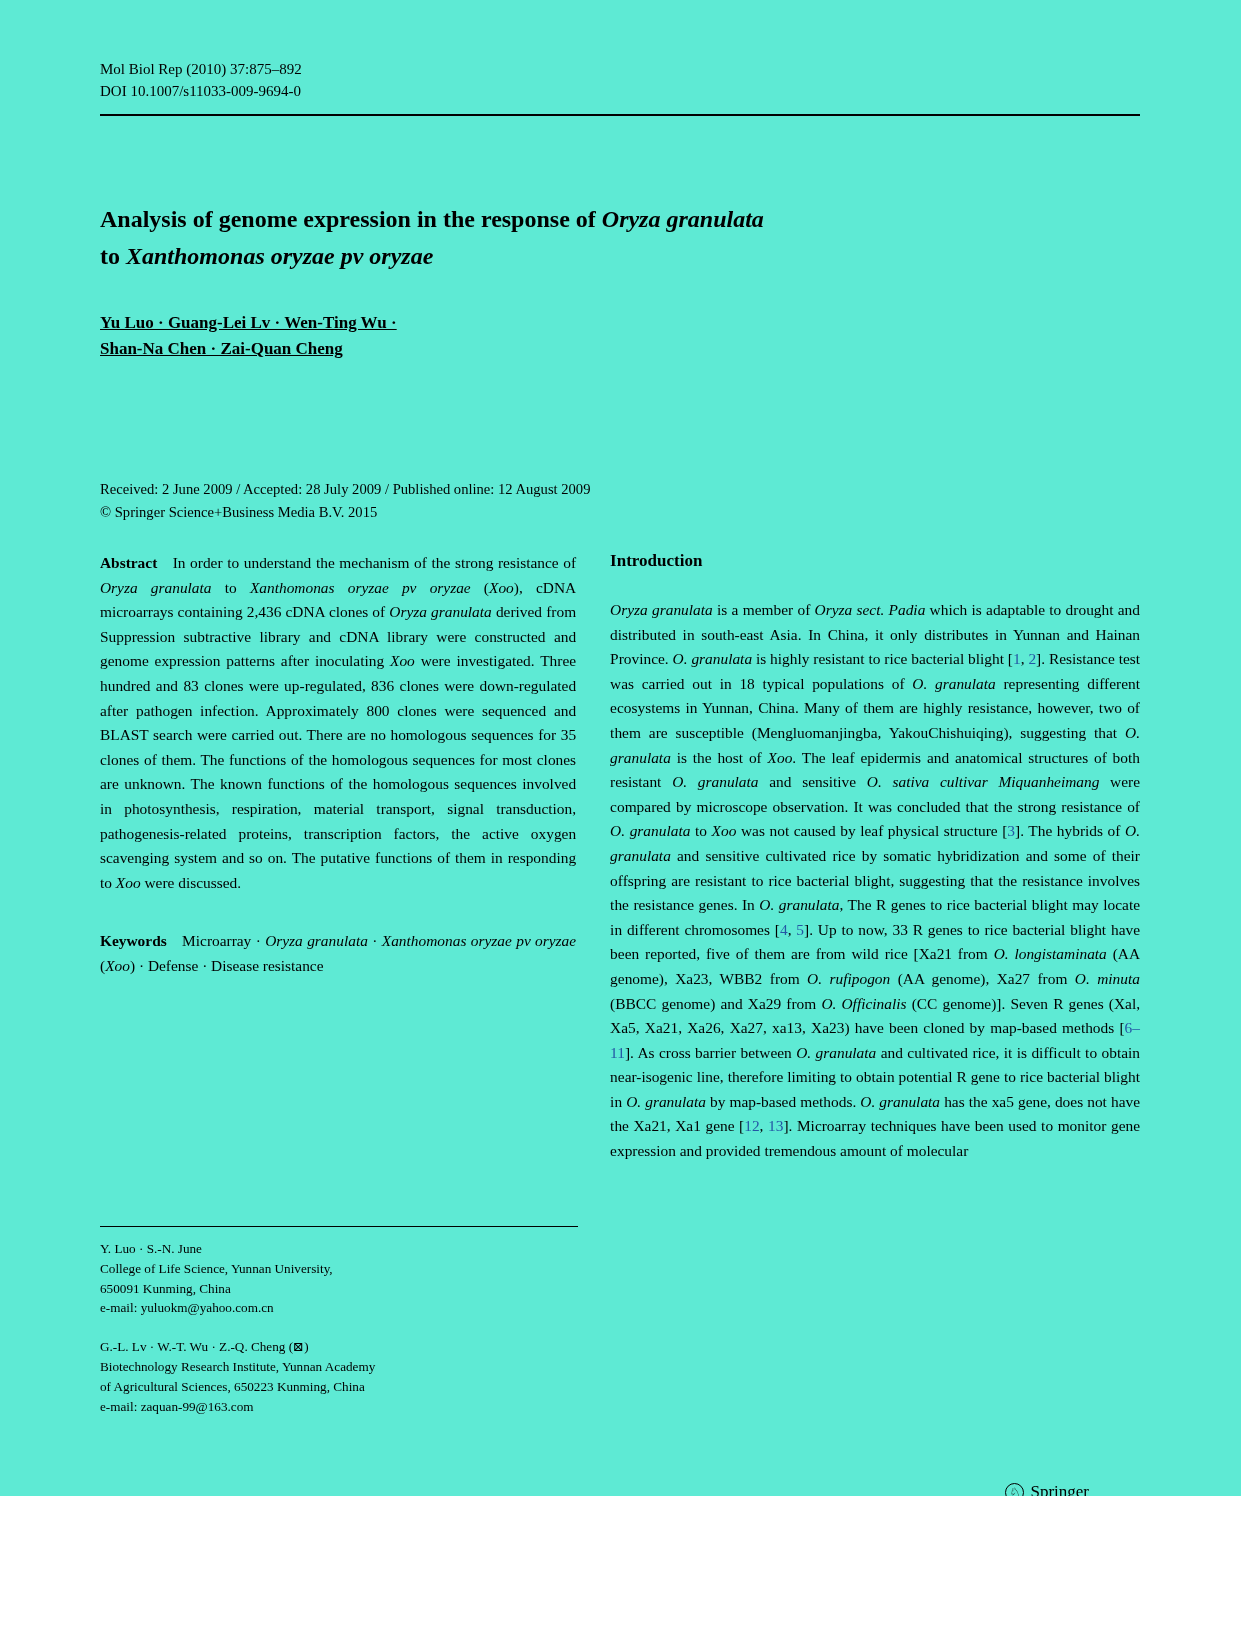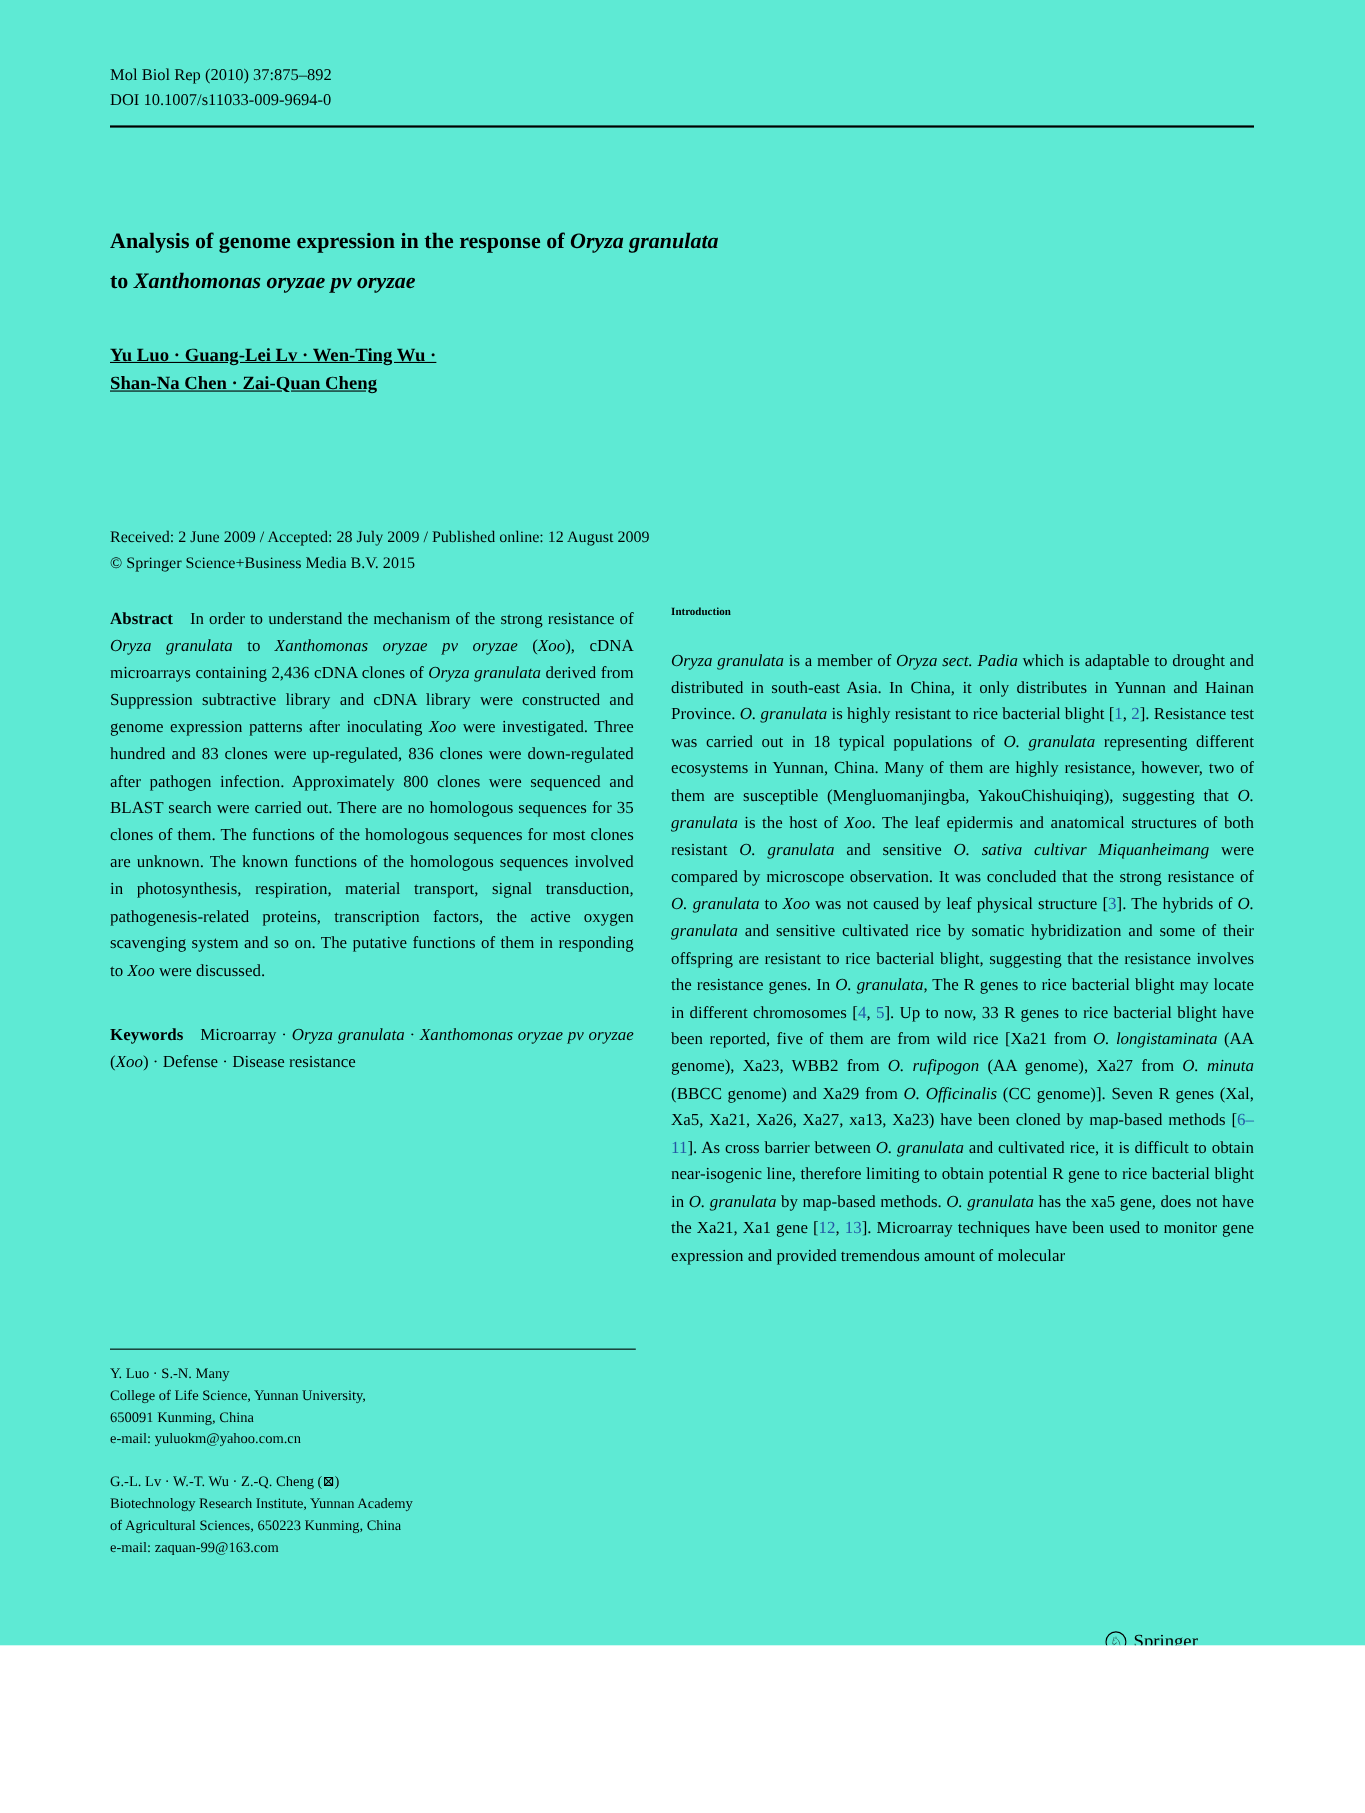--- a/index.html
+++ b/index.html
@@ -26,21 +26,21 @@
     top: 114px;
     width: 1040px;
     height: 2px;
     background: #000000;
   }
   .article-title {
     position: absolute;
     left: 100px;
     top: 201px;
     width: 1040px;
-    font-size: 20px;
+    font-size: 24px;
     font-weight: bold;
     line-height: 37px;
   }
   .authors-block {
     position: absolute;
     left: 100px;
     top: 310px;
     font-size: 17px;
     font-weight: bold;
     line-height: 26px;
@@ -63,21 +63,21 @@
   }
   .col-left { width: 478px; }
   .col-right { width: 532px; }
   .para {
     font-size: 15.4px;
     line-height: 24.6px;
     text-align: justify;
   }
   .keywords-para { margin-top: 34px; }
   .section-heading {
-    font-size: 10px;
+    font-size: 17px;
     font-weight: bold;
     margin-bottom: 27px;
   }
   .footnotes {
     position: absolute;
     left: 100px;
     top: 1226px;
     width: 478px;
     font-size: 13.2px;
     line-height: 19.8px;
@@ -138,21 +138,21 @@
       <p class="para keywords-para"><span style="font-weight: bold;">Keywords</span><span> Microarray · </span><span style="font-style: italic;">Oryza granulata</span><span> · </span><span style="font-style: italic;">Xanthomonas oryzae pv oryzae</span><span> (</span><span style="font-style: italic;">Xoo</span><span>) · Defense · Disease resistance</span></p>
     </div>
     <div class="col-right">
       <h2 class="section-heading">Introduction</h2>
       <p class="para"><span style="font-style: italic;">Oryza granulata</span><span> is a member of </span><span style="font-style: italic;">Oryza sect. Padia</span><span> which is adaptable to drought and distributed in south-east Asia. In China, it only distributes in Yunnan and Hainan Province. </span><span style="font-style: italic;">O. granulata</span><span> is highly resistant to rice bacterial blight [</span><span class="cite" style="color: rgb(36, 86, 165);">1</span><span>, </span><span class="cite" style="color: rgb(36, 86, 165);">2</span><span>]. Resistance test was carried out in 18 typical populations of </span><span style="font-style: italic;">O. granulata</span><span> representing different ecosystems in Yunnan, China. Many of them are highly resistance, however, two of them are susceptible (Mengluomanjingba, YakouChishuiqing), suggesting that </span><span style="font-style: italic;">O. granulata</span><span> is the host of </span><span style="font-style: italic;">Xoo</span><span>. The leaf epidermis and anatomical structures of both resistant </span><span style="font-style: italic;">O. granulata</span><span> and sensitive </span><span style="font-style: italic;">O. sativa cultivar Miquanheimang</span><span> were compared by microscope observation. It was concluded that the strong resistance of </span><span style="font-style: italic;">O. granulata</span><span> to </span><span style="font-style: italic;">Xoo</span><span> was not caused by leaf physical structure [</span><span class="cite" style="color: rgb(36, 86, 165);">3</span><span>]. The hybrids of </span><span style="font-style: italic;">O. granulata</span><span> and sensitive cultivated rice by somatic hybridization and some of their offspring are resistant to rice bacterial blight, suggesting that the resistance involves the resistance genes. In </span><span style="font-style: italic;">O. granulata</span><span>, The R genes to rice bacterial blight may locate in different chromosomes [</span><span class="cite" style="color: rgb(36, 86, 165);">4</span><span>, </span><span class="cite" style="color: rgb(36, 86, 165);">5</span><span>]. Up to now, 33 R genes to rice bacterial blight have been reported, five of them are from wild rice [Xa21 from </span><span style="font-style: italic;">O. longistaminata</span><span> (AA genome), Xa23, WBB2 from </span><span style="font-style: italic;">O. rufipogon</span><span> (AA genome), Xa27 from </span><span style="font-style: italic;">O. minuta</span><span> (BBCC genome) and Xa29 from </span><span style="font-style: italic;">O. Officinalis</span><span> (CC genome)]. Seven R genes (Xal, Xa5, Xa21, Xa26, Xa27, xa13, Xa23) have been cloned by map-based methods [</span><span class="cite" style="color: rgb(36, 86, 165);">6–11</span><span>]. As cross barrier between </span><span style="font-style: italic;">O. granulata</span><span> and cultivated rice, it is difficult to obtain near-isogenic line, therefore limiting to obtain potential R gene to rice bacterial blight in </span><span style="font-style: italic;">O. granulata</span><span> by map-based methods. </span><span style="font-style: italic;">O. granulata</span><span> has the xa5 gene, does not have the Xa21, Xa1 gene [</span><span class="cite" style="color: rgb(36, 86, 165);">12</span><span>, </span><span class="cite" style="color: rgb(36, 86, 165);">13</span><span>]. Microarray techniques have been used to monitor gene expression and provided tremendous amount of molecular</span></p>
     </div>
   </div>
 
   <div class="footnotes">
     <div class="footnote-rule"></div>
-    <div class="fn-block"><span>Y. Luo · S.-N. Many</span><br><span>College of Life Science, Yunnan University,</span><br><span>650091 Kunming, China</span><br><span>e-mail: yuluokm@yahoo.com.cn</span></div>
+    <div class="fn-block"><span>Y. Luo · S.-N. June</span><br><span>College of Life Science, Yunnan University,</span><br><span>650091 Kunming, China</span><br><span>e-mail: yuluokm@yahoo.com.cn</span></div>
     <div class="fn-block"><span>G.-L. Lv · W.-T. Wu · Z.-Q. Cheng (</span><span>⊠</span><span>)</span><br><span>Biotechnology Research Institute, Yunnan Academy</span><br><span>of Agricultural Sciences, 650223 Kunming, China</span><br><span>e-mail: zaquan-99@163.com</span></div>
   </div>
 
   <div class="springer-footer">
     <span class="springer-mark">♘</span>
     <span>Springer</span>
   </div>
 
 </div>
 

